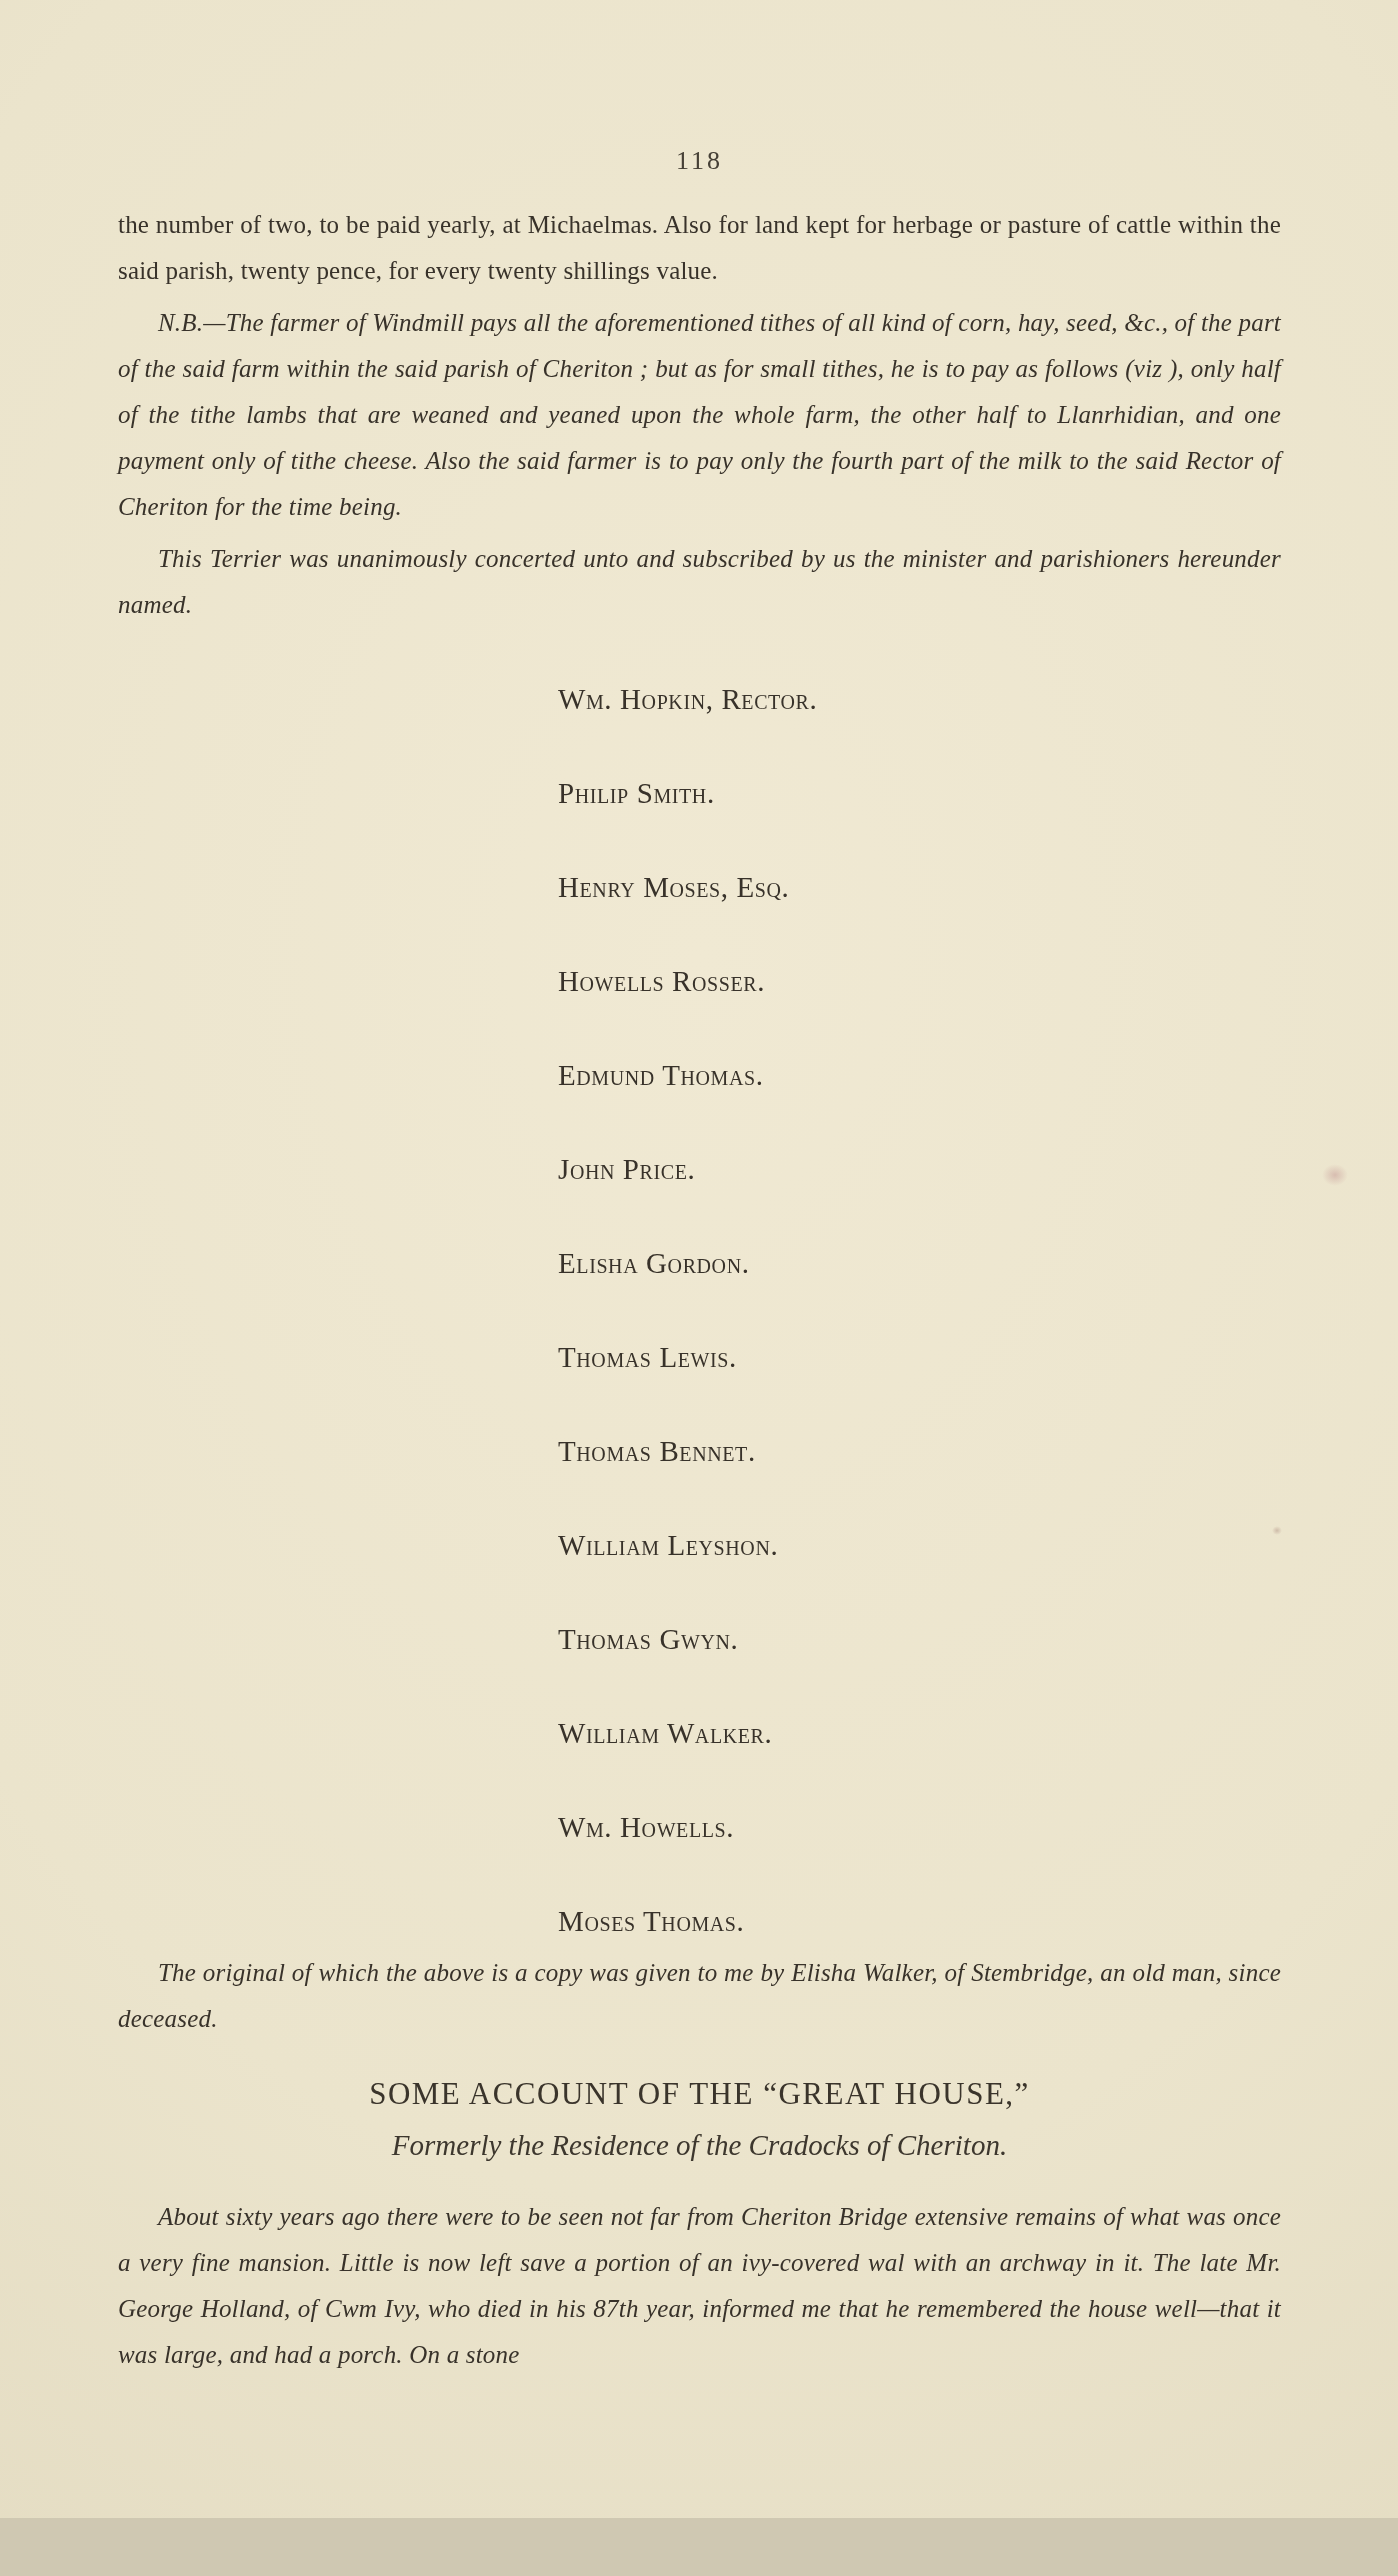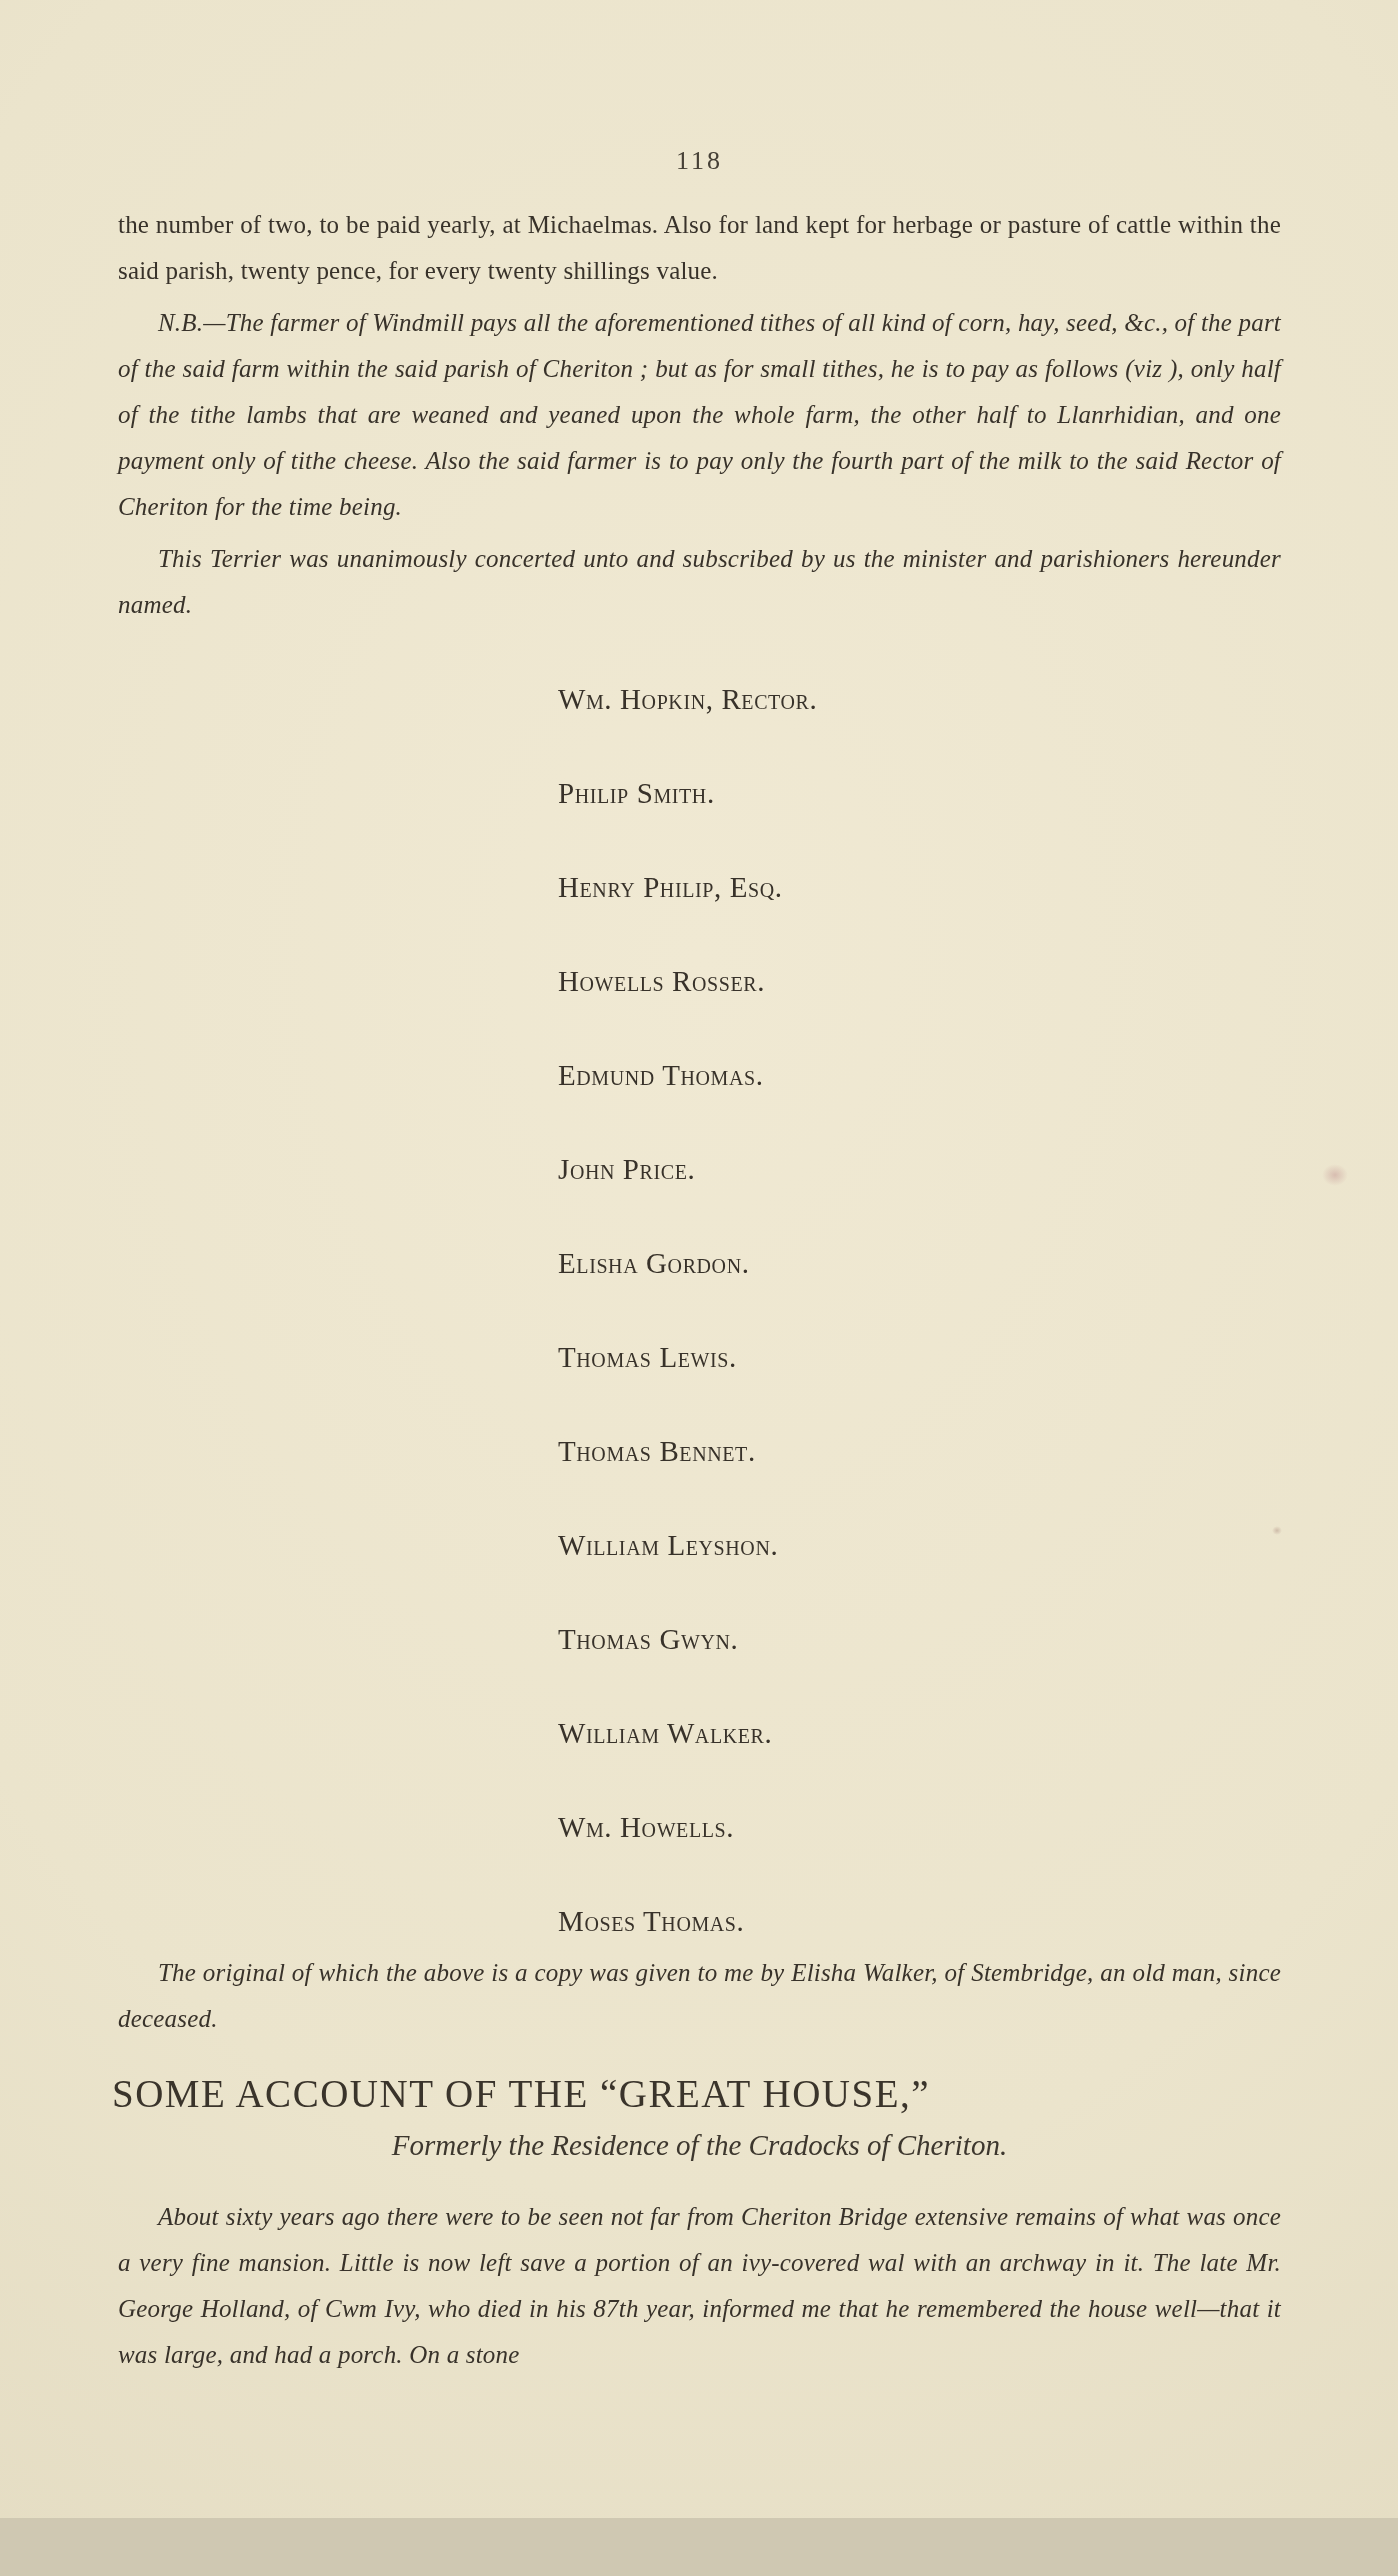--- a/index.html
+++ b/index.html
@@ -48,21 +48,22 @@
     font-size: 29px;
     line-height: 46px;
   }
   .sig {
     font-variant: small-caps;
     letter-spacing: 0.6px;
     margin-top: 48px;
   }
   h2.heading {
     margin: 30px 0 10px 0;
-    font-size: 39px;
+    text-align: center;
+    font-size: 31px;
     line-height: 43px;
     font-weight: normal;
     letter-spacing: 1.5px;
     color: #3a342b;
   }
   .subtitle {
     text-align: center;
     font-style: italic;
     font-size: 29px;
     line-height: 41px;
@@ -102,21 +103,21 @@
 
     <p class="body">the number of two, to be paid yearly, at Michaelmas.  Also for land kept for herbage or pasture of cattle within the said parish, twenty pence, for every twenty shillings value.</p>
 
     <p class="body indent">N.B.—The farmer of Windmill pays all the aforementioned tithes of all kind of corn, hay, seed, &amp;c., of the part of the said farm within the said parish of Cheriton ; but as for small tithes, he is to pay as follows (viz ), only half of the tithe lambs that are weaned and yeaned upon the whole farm, the other half to Llanrhidian, and one payment only of tithe cheese.  Also the said farmer is to pay only the fourth part of the milk to the said Rector of Cheriton for the time being.</p>
 
     <p class="body indent">This Terrier was unanimously concerted unto and subscribed by us the minister and parishioners hereunder named.</p>
 
     <div class="signatories">
       <div class="sig">Wm. Hopkin, Rector.</div>
       <div class="sig">Philip Smith.</div>
-      <div class="sig">Henry Philip, Esq.</div>
+      <div class="sig">Henry Moses, Esq.</div>
       <div class="sig">Howells Rosser.</div>
       <div class="sig">Edmund Thomas.</div>
       <div class="sig">John Price.</div>
       <div class="sig">Elisha Gordon.</div>
       <div class="sig">Thomas Lewis.</div>
       <div class="sig">Thomas Bennet.</div>
       <div class="sig">William Leyshon.</div>
       <div class="sig">Thomas Gwyn.</div>
       <div class="sig">William Walker.</div>
       <div class="sig">Wm. Howells.</div>

